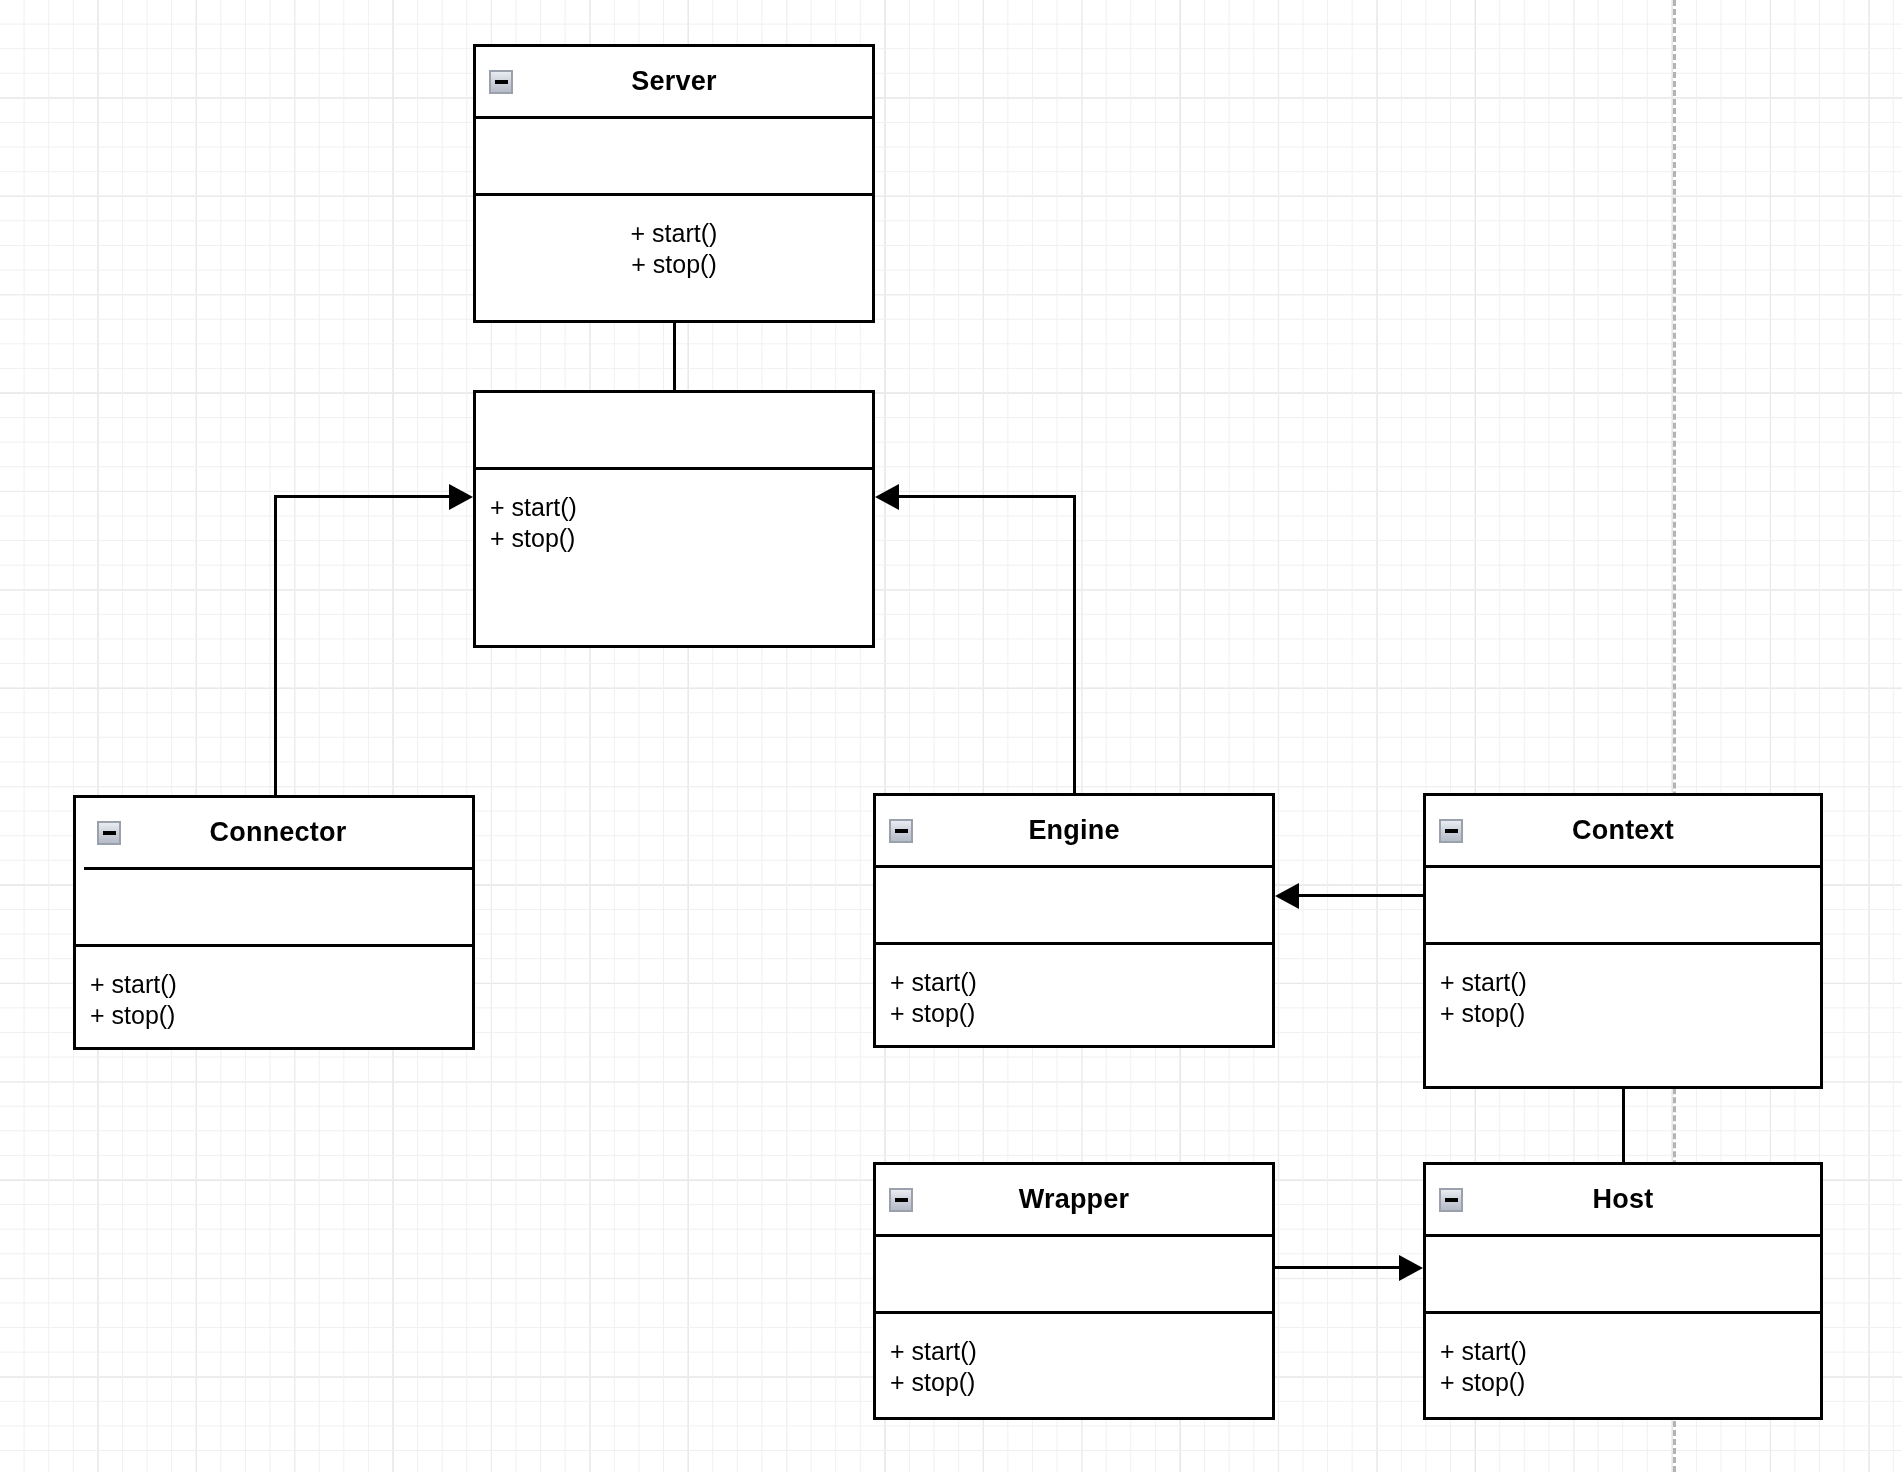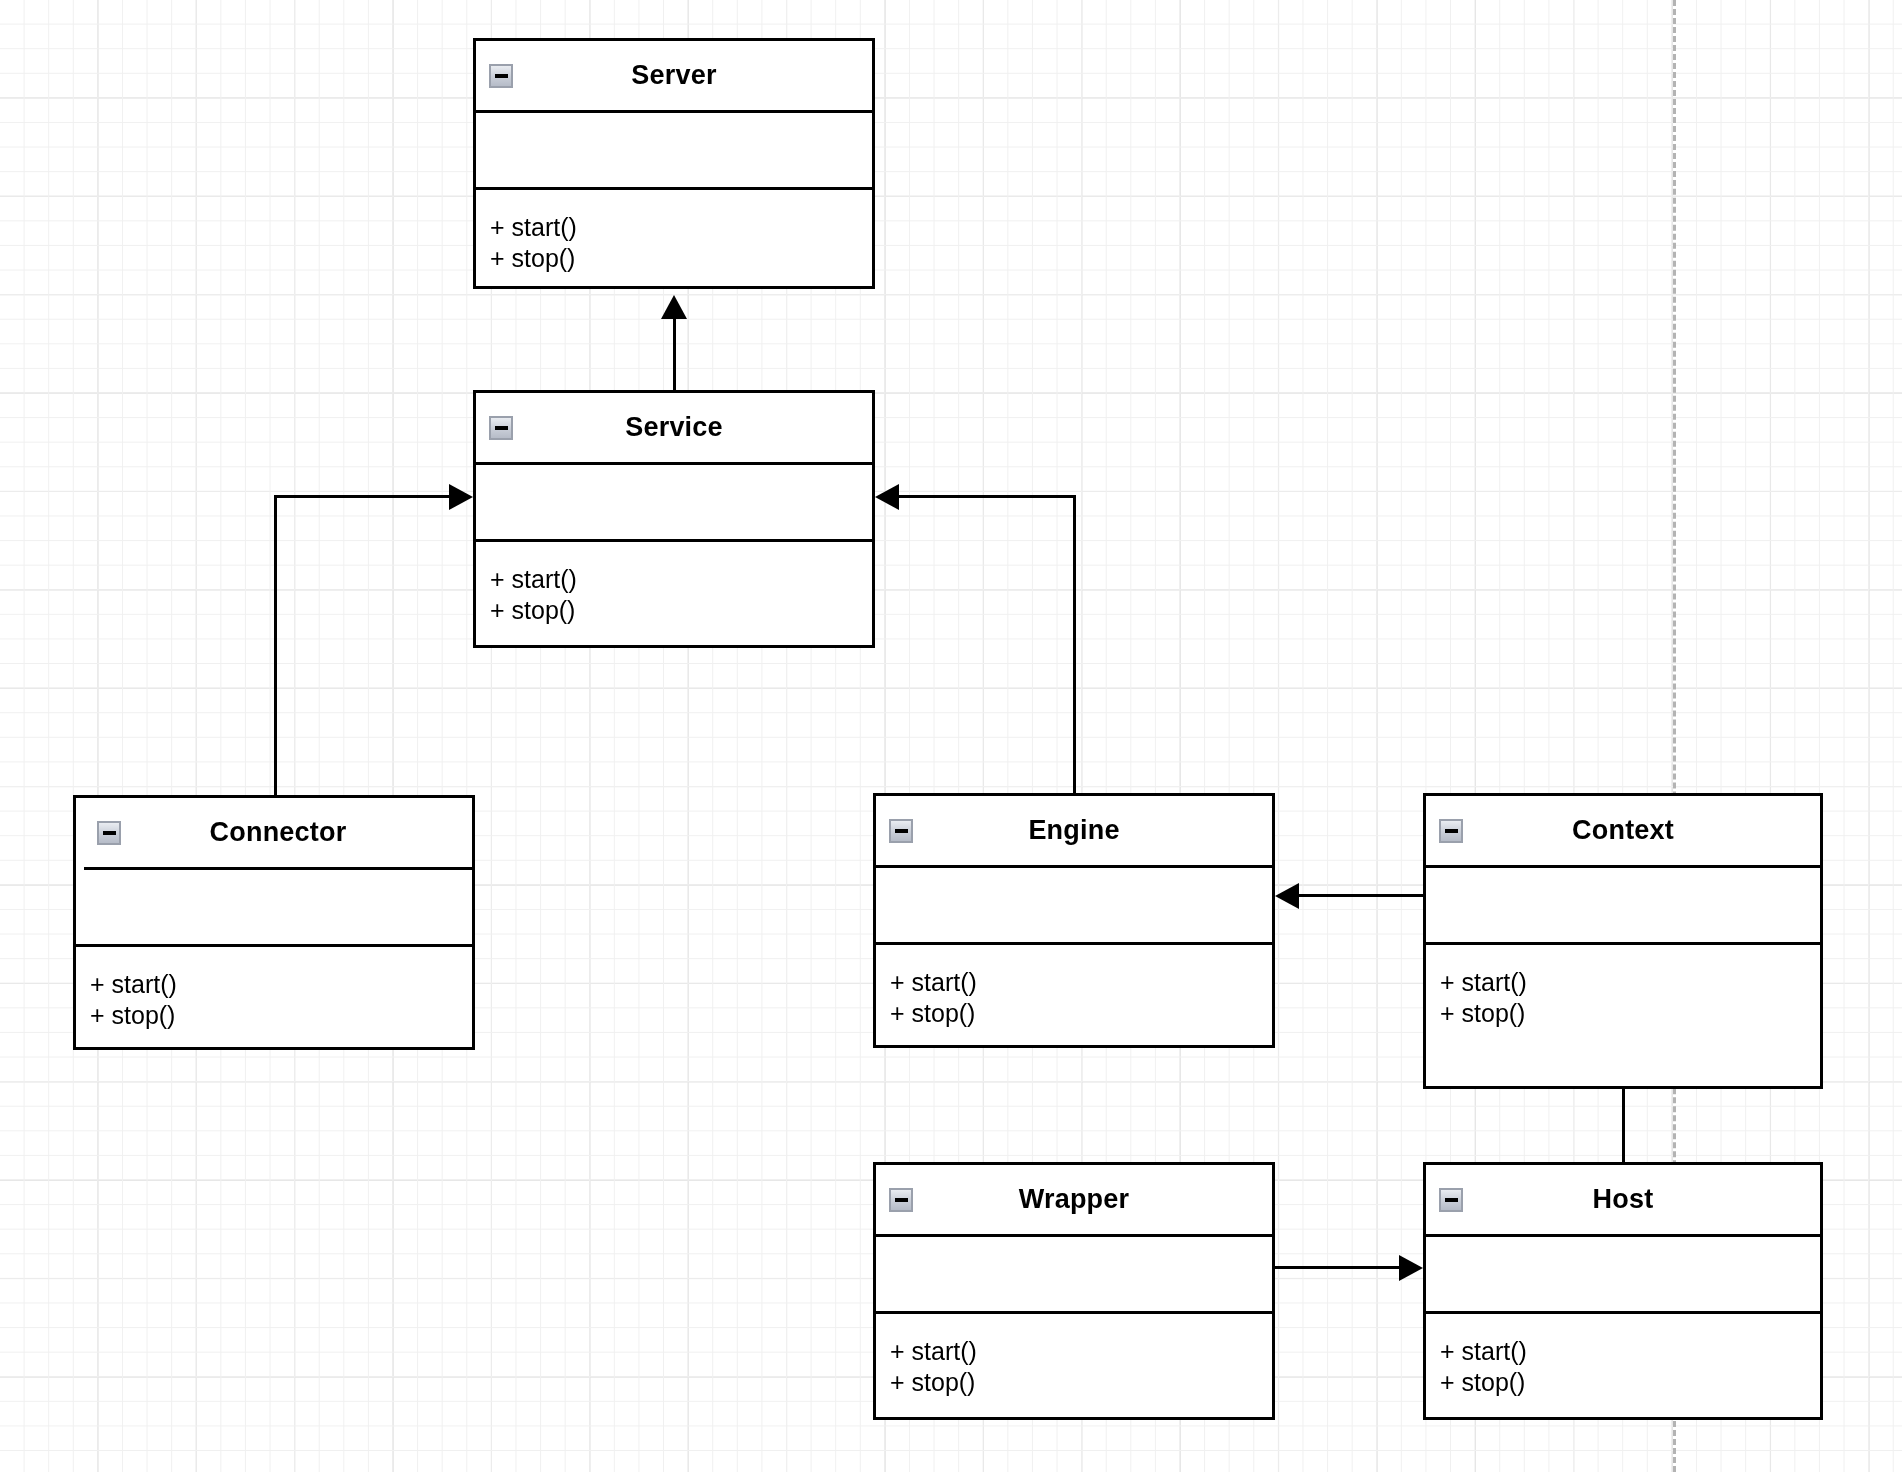--- a/index.html
+++ b/index.html
@@ -157,41 +157,35 @@
 
   <div class="edge-line edge-h" style="left:1298px; top:894px; width:126px;"></div>
   <div class="arrow-head arrow-left" style="left:1275px; top:883px;"></div>
 
   <div class="edge-line edge-v" style="left:1622px; top:1068px; height:96px;"></div>
   <div class="arrow-head arrow-up" style="left:1610px; top:1048px;"></div>
 
   <div class="edge-line edge-h" style="left:1275px; top:1266px; width:126px;"></div>
   <div class="arrow-head arrow-right" style="left:1399px; top:1255px;"></div>
 
-  <div class="uml-class" style="left:473px; top:38px; width:402px; height:251px;">
+  <div class="uml-class" style="left:473px; top:44px; width:402px; height:279px;text-align:center;">
     <div class="uml-header" style="height:72px;">
       <span class="collapse-icon">
           <span class="bar"></span>
         </span>
       <span class="uml-title">Server</span>
     </div>
     <div class="uml-attrs" style="height:77px;"></div>
     <div class="uml-ops">
       <div class="uml-op">+ start()</div>
       <div class="uml-op">+ stop()</div>
     </div>
   </div>
 
   <div class="uml-class" style="left:473px; top:390px; width:402px; height:258px;">
-    <div class="uml-header" style="height:72px;">
-      <span class="collapse-icon">
-          <span class="bar"></span>
-        </span>
-      <span class="uml-title">Service</span>
-    </div>
     <div class="uml-attrs" style="height:77px;"></div>
     <div class="uml-ops">
       <div class="uml-op">+ start()</div>
       <div class="uml-op">+ stop()</div>
     </div>
   </div>
 
   <div class="uml-class" style="left:73px; top:795px; width:402px; height:255px;">
     <div class="uml-header" style="height:72px;margin-left:8px;">
       <span class="collapse-icon">

